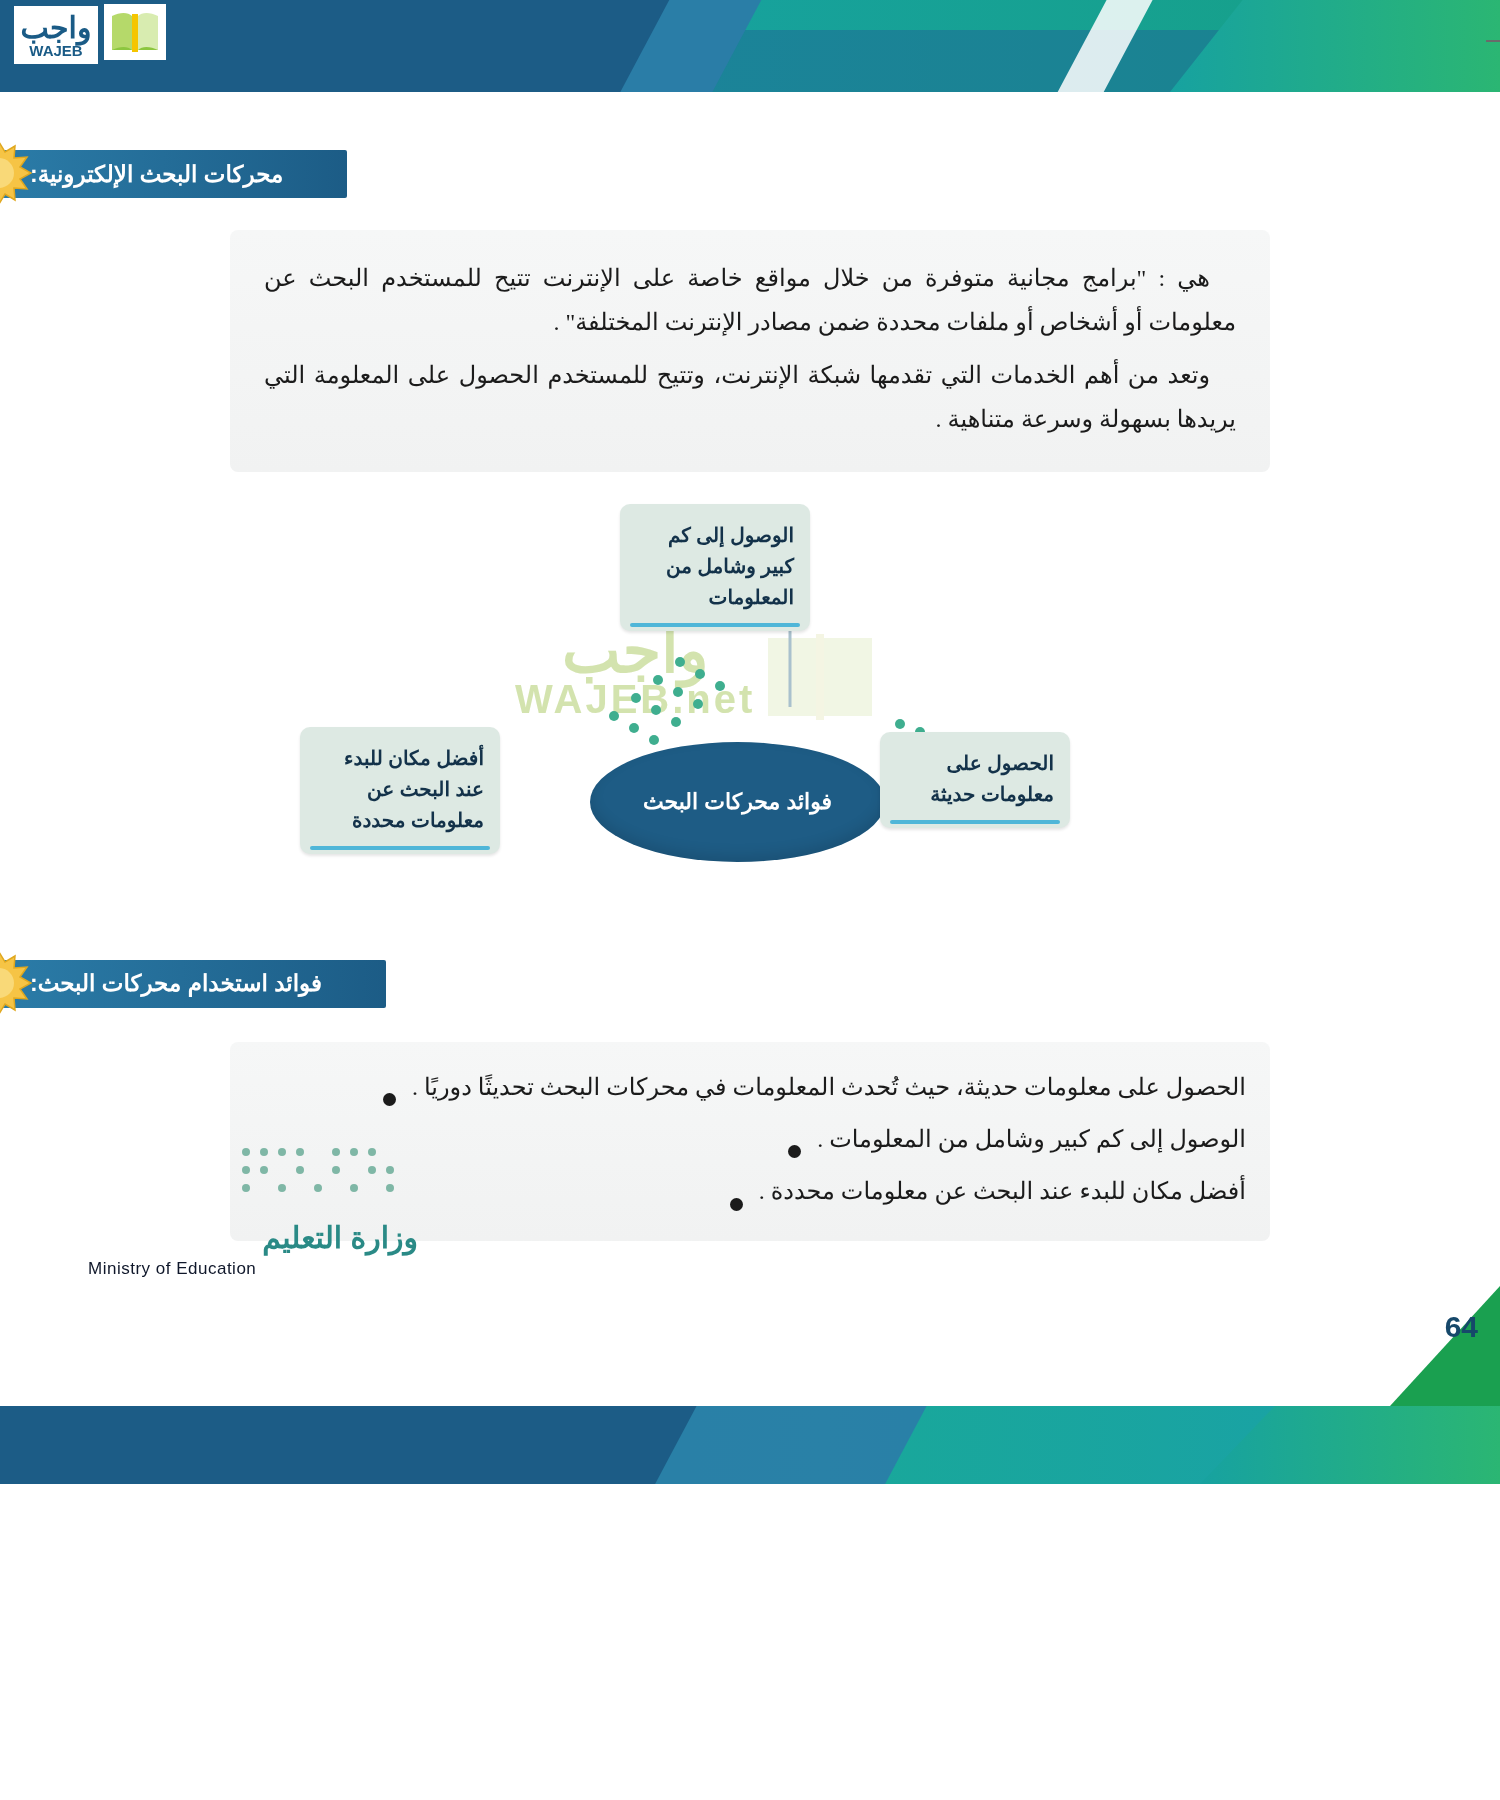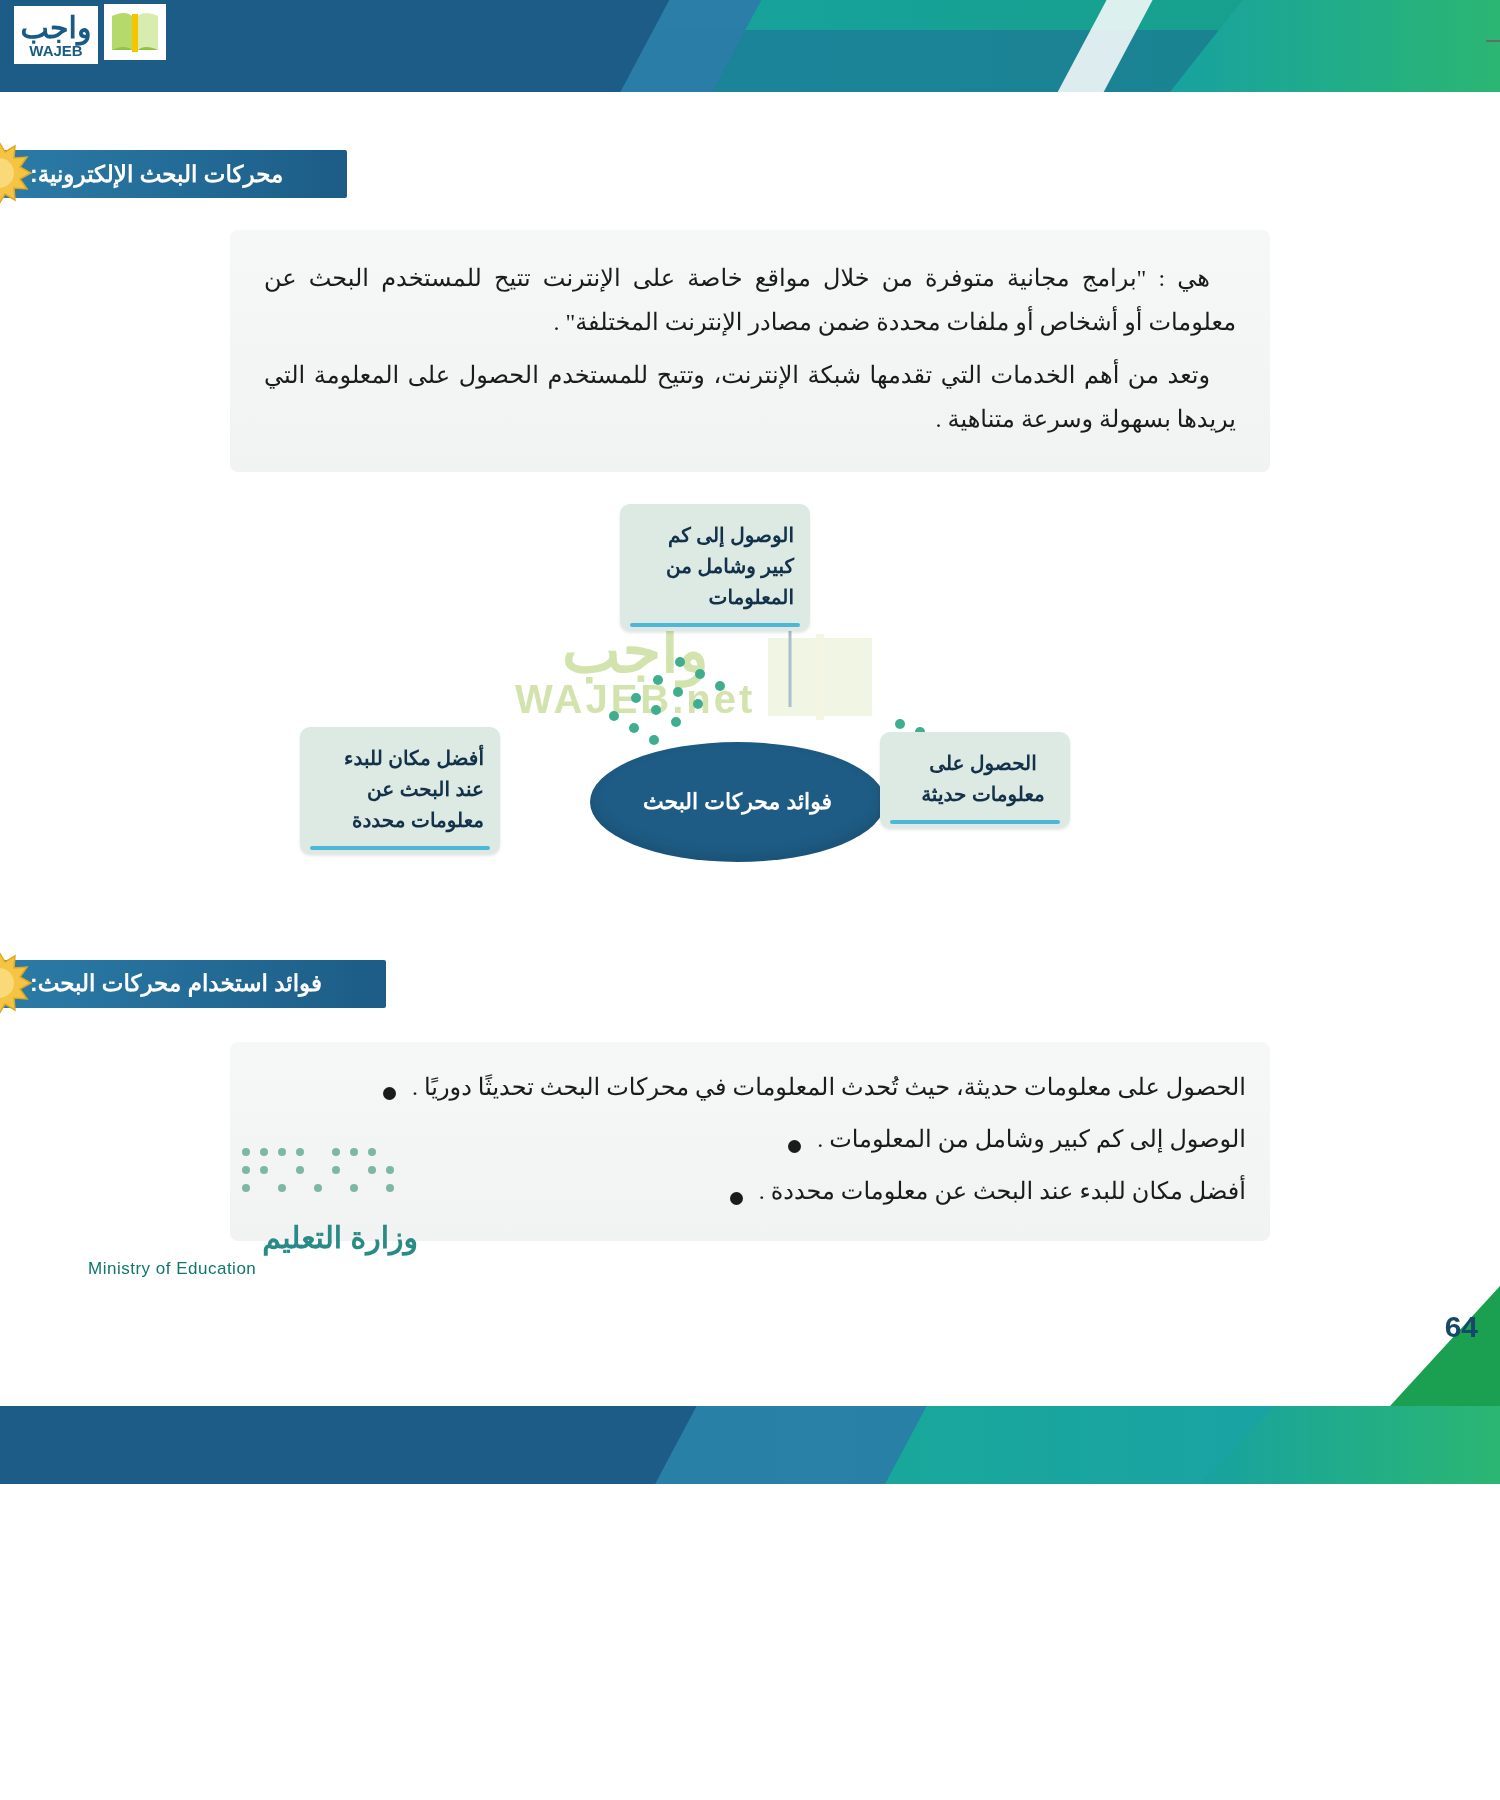--- a/index.html
+++ b/index.html
@@ -208,31 +208,31 @@
     text-align: right;
   }
   .node::after {
     content:""; position:absolute; left: 10px; right: 10px; bottom: 4px;
     height: 4px; background: #4fb6d8; border-radius: 3px;
   }
   .node-top { right: 690px; top: 2px; width: 190px; }
   .node-top .node-inner { text-align: right; }
   .node-left { right: 1000px; top: 225px; width: 200px; }
   .node-right { right: 430px; top: 230px; width: 190px; }
-  .node-right .node-inner { text-align: center; }
+  .node-right .node-inner { text-align: right; }
 
   
   .bullets {
     margin: 34px 230px 0 230px;
     background: linear-gradient(180deg,#f6f7f7 0%, #f1f2f2 100%);
     border-radius: 8px;
     padding: 26px 24px 30px 24px;
   }
   .bullet {
-    display: flex; align-items: center; justify-content: flex-start;
+    display: flex; align-items: flex-end; justify-content: flex-start;
     gap: 16px; margin: 0 0 14px 0;
   }
   .bullet:last-child { margin-bottom: 0; }
   .bullet .dot {
     flex: 0 0 auto; width: 13px; height: 13px; border-radius: 50%;
     background: #1b1b1b; margin-top: 14px;
   }
   .bullet .txt {
     font-family: "Liberation Serif", serif;
     font-size: 24px; color: #1b1b1b; line-height: 1.6;
@@ -242,21 +242,21 @@
   
   .moe {
     position: absolute; left: 88px; bottom: 190px; width: 330px; height: 150px;
   }
   .moe-dots { position: relative; width: 180px; height: 58px; margin-bottom: 18px; }
   .moe-ar {
     font-size: 30px; font-weight: 700; color: #2a8a86; letter-spacing: 1px;
     direction: rtl;
   }
   .moe-en {
-    font-size: 17px; color: #0f766e; letter-spacing: .5px; margin-top: 4px;
+    font-size: 17px; color: #0f172a; letter-spacing: .5px; margin-top: 4px;
     direction: ltr; text-align: left;
   }
   .svg-block { display:block; }
 </style>
 </head>
 <body>
 
 <div class="page">
 
   <div class="top-band">

